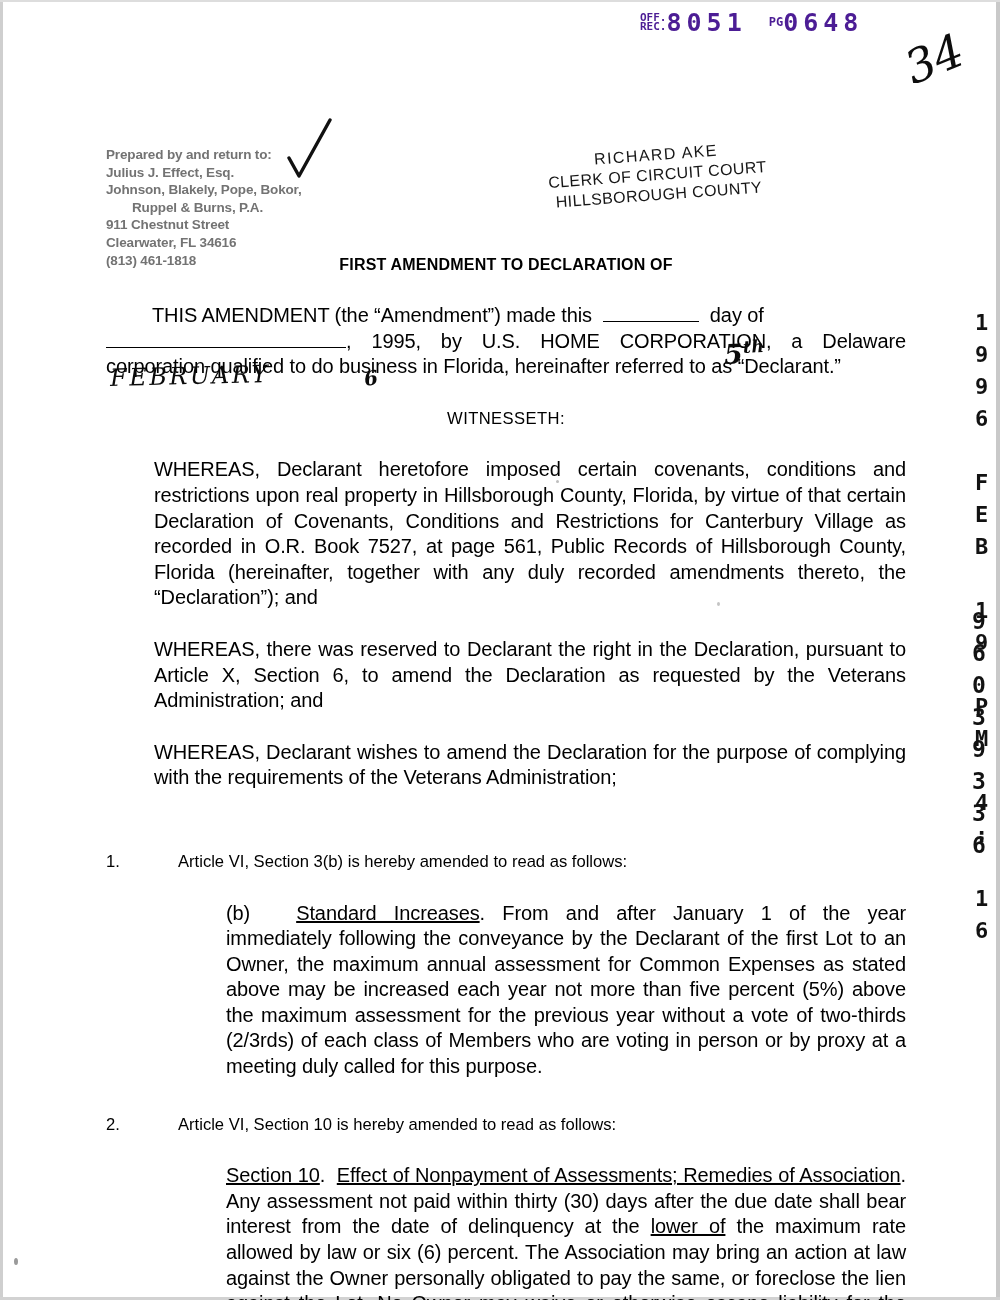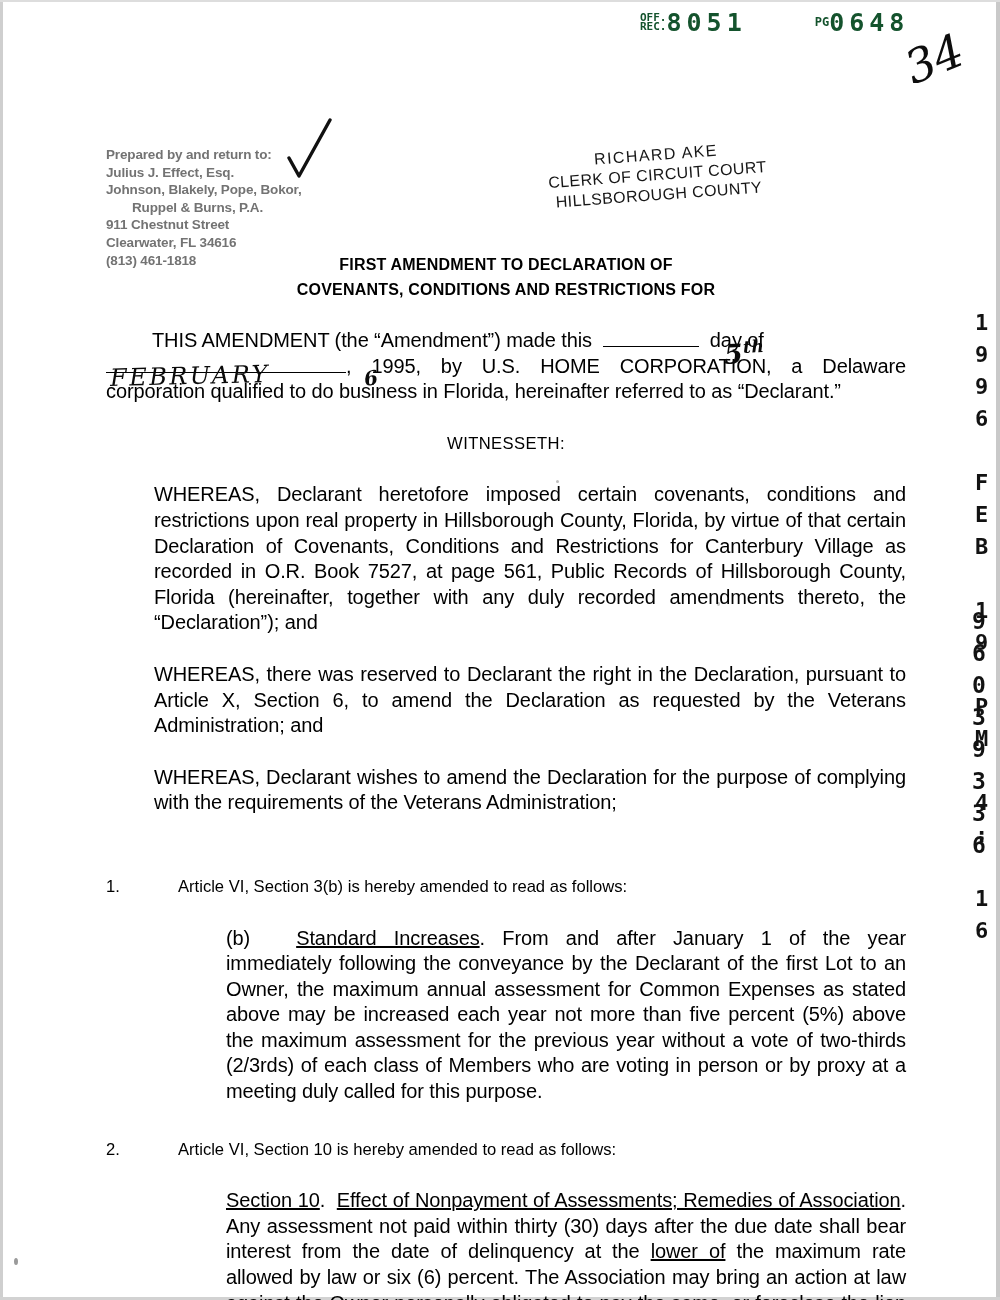--- a/index.html
+++ b/index.html
@@ -37,39 +37,38 @@
 
   
   .rec-stamp {
     position: absolute;
     left: 640px;
     top: 8px;
     font-family: "DejaVu Sans Mono", monospace;
     font-weight: bold;
     font-size: 25px;
     letter-spacing: 5px;
-    color: #14532d;
+    color: #4c1d95;
     white-space: nowrap;
   }
   .rec-stamp .tiny {
     display: inline-block;
     font-size: 11px;
     line-height: 9px;
     letter-spacing: 0px;
     vertical-align: 1px;
     text-align: left;
   }
   .rec-stamp .tiny i { font-style: normal; display: block; }
   .rec-stamp .gap { display:inline-block; width: 22px; }
   .rec-stamp .pgmark {
     display: inline-block;
     font-size: 12px;
     vertical-align: 5px;
     letter-spacing: 0;
-    margin-left: 46px;
   }
 
   
   .corner-note {
     position: absolute;
     left: 905px;
     top: 36px;
     font-family: "DejaVu Serif", serif;
     font-style: italic;
     font-size: 46px;
@@ -278,21 +277,20 @@
     <div class="l3">HILLSBOROUGH COUNTY</div>
   </div>
 
   <div class="v-stamp v-datetime">1996 FEB 19 PM 4: 16</div>
   <div class="v-stamp v-docnum">96039336</div>
 
   <div class="body">
 
     <div>
       <div class="title">FIRST AMENDMENT TO DECLARATION OF</div>
-      <div class="title">COVENANTS, CONDITIONS AND RESTRICTIONS FOR</div>
     </div>
 
     <div class="gap-md"></div>
 
     <p class="para"><span class="lead-tab"></span><span>THIS  AMENDMENT  (the  “Amendment”)  made  this</span>&nbsp;&nbsp;<span class="blank-line bl-day"></span>&nbsp;&nbsp;<span>day   of</span><br><span class="blank-line bl-month"></span><span>, 1995, by U.S. HOME CORPORATION, a Delaware corporation qualified to do business in Florida, hereinafter referred to as “Declarant.”</span></p>
 
     <div class="gap-md"></div>
 
     <div class="centered">WITNESSETH:</div>
 

